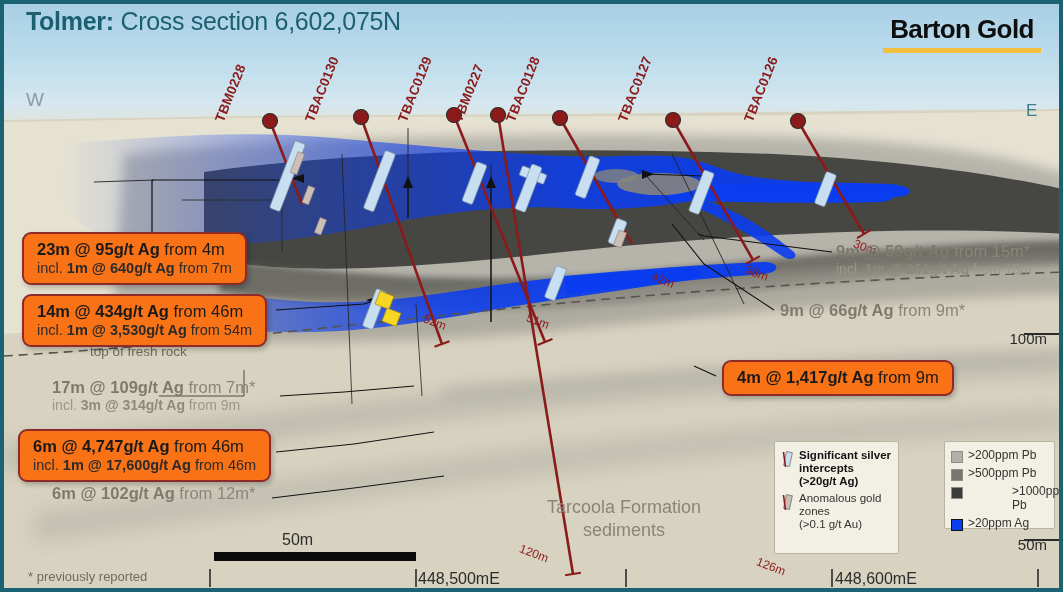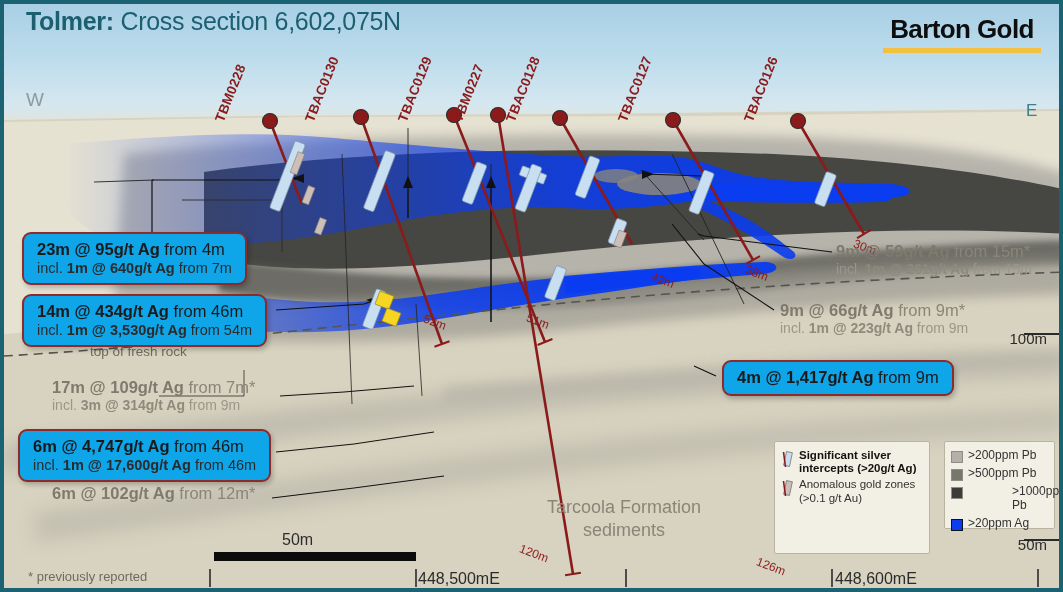--- a/index.html
+++ b/index.html
@@ -47,21 +47,21 @@
     letter-spacing:-0.6px; font-family:"Liberation Sans", sans-serif;
   }
   #logo .lgbar {
     height:5px; background:#f3c13f; margin-top:3px; width:158px;
   }
   
   svg.geo { position:absolute; left:0; top:0; }
   
   .callout {
     position:absolute;
-    background:#0ea5e9;
+    background:#f97316;
     border:2.2px solid #8d2a2a;
     border-radius:9px;
     padding:6px 13px 7px 13px;
     box-shadow:2px 3px 5px rgba(0,0,0,0.22);
     white-space:nowrap;
   }
   .callout .l1 { font-size:16.5px; color:#1a1a1a; }
   .callout .l1 b { font-weight:bold; }
   .callout .l2 { font-size:14.5px; color:#2b2b2b; margin-top:1px; }
   .callout .l2 b { font-weight:bold; }
@@ -79,21 +79,21 @@
   }
   .depth {
     position:absolute; font-size:12px; color:#8b1a1a;
     white-space:nowrap; transform-origin:left center;
   }
   
   .legendbox {
     position:absolute; background:#f2f0e4;
     border:1px solid #b9b4a2; border-radius:2px;
   }
-  #legend1 { left:770px; top:437px; width:156px; height:113px; padding:7px 6px; }
+  #legend1 { left:770px; top:437px; width:125px; height:113px; padding:7px 6px; }
   #legend2 { left:940px; top:437px; width:111px; height:88px; padding:7px 6px; }
   .lgrow { display:flex; align-items:flex-start; margin-bottom:3px; }
   .lgsw { flex:0 0 auto; margin-right:5px; margin-top:2px; }
   .lgtxt { font-size:11.5px; line-height:1.15; }
   .lgtxt.b { font-weight:bold; color:#121212; }
   .lgtxt.n { color:#333; }
   .sw-box { width:12px; height:12px; display:block; }
   
   #scalebar { position:absolute; left:210px; top:548px; width:202px; height:9px; background:#0b0b0b; }
   #scalelabel { position:absolute; left:278px; top:527px; font-size:16px; color:#2c2c2c; }
@@ -378,21 +378,20 @@
       </div>
       <div class="plain" style="left: 48px; top: 480px;">
         <div class="l1"><b>6m @ 102g/t Ag</b><span> from 12m*</span></div>
       </div>
       <div class="plain" style="left: 832px; top: 238px;">
         <div class="l1"><b>9m @ 59g/t Ag</b><span> from 15m*</span></div>
         <div class="l2"><span>incl. </span><b>1m @ 261g/t Ag</b><span> from 15m</span></div>
       </div>
       <div class="plain" style="left: 776px; top: 297px;">
         <div class="l1"><b>9m @ 66g/t Ag</b><span> from 9m*</span></div>
-        <div class="l2"><span>incl. </span><b>1m @ 223g/t Ag</b><span> from 9m</span></div>
       </div>
     </div>
 
   <div class="legendbox" id="legend1">
     <div id="legend1-rows">
         <div class="lgrow">
           <div class="lgsw"><svg width="13" height="17" viewBox="0 0 13 17">
               <rect x="4" y="1" width="6" height="14" fill="#c8dff2" stroke="#6b6b6b" stroke-width="0.7" transform="rotate(12 7 8)"></rect>
               <line x1="2.5" y1="1" x2="4.5" y2="16" stroke="#8b1a1a" stroke-width="1.6"></line>
             </svg></div>

